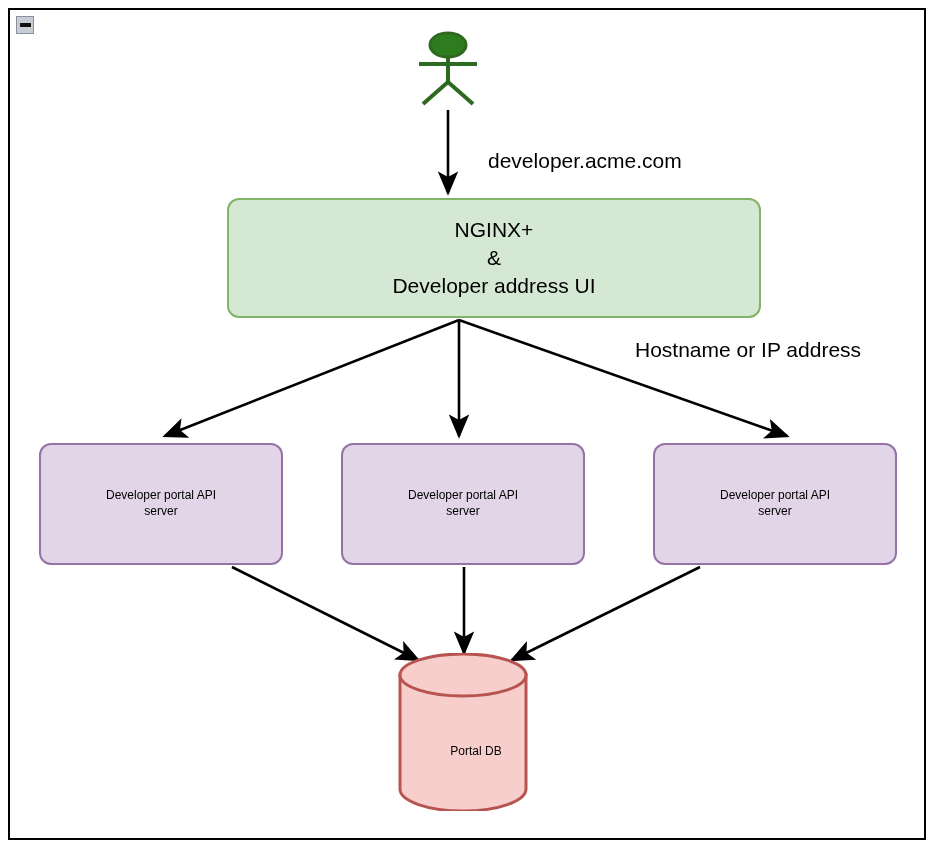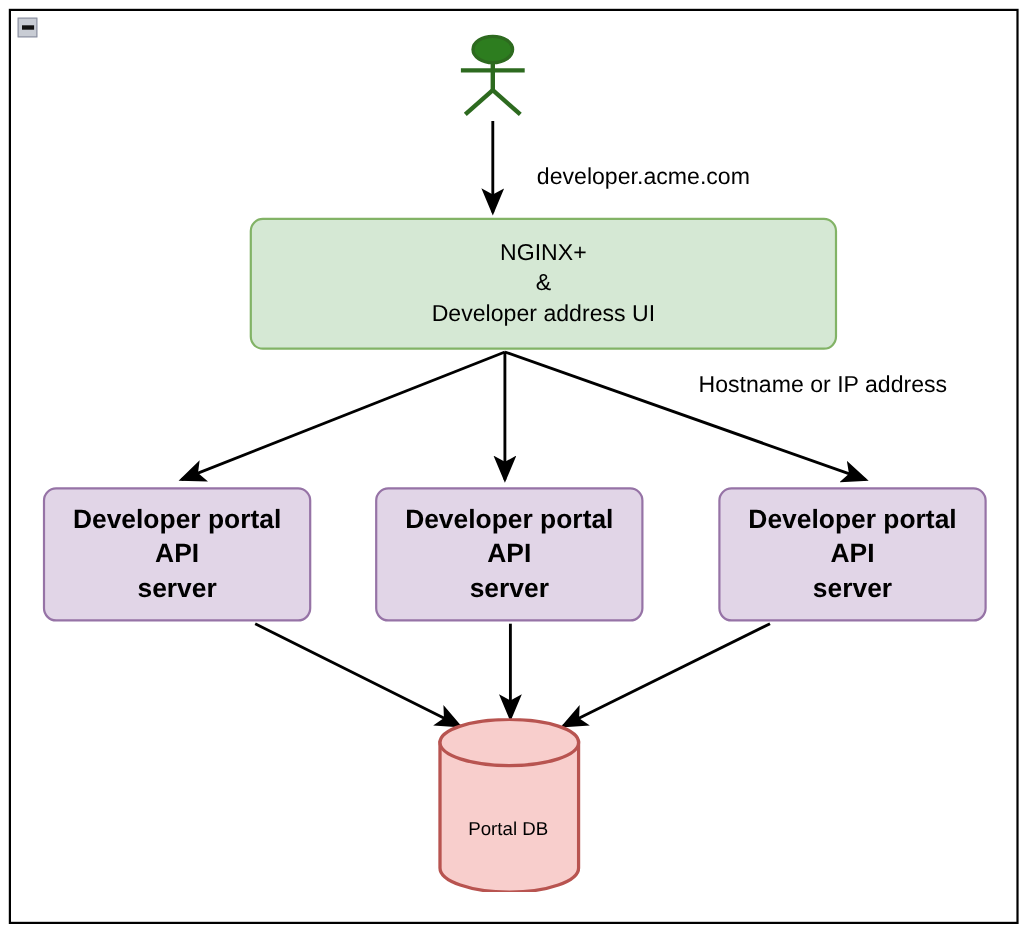--- a/index.html
+++ b/index.html
@@ -79,24 +79,23 @@
     font-size: 21px;
     color: #000000;
     margin-left: 24px;
   }
   .api-node {
     top: 443px;
     width: 244px;
     height: 122px;
     background: #e1d5e7;
     border-color: #9673a6;
-    font-size: 24px;
+    font-size: 12px;
     color: #000000;
     padding: 15px 10px;
-    font-weight: bold;
   }
   #node-api-1 { left: 39px; }
   #node-api-2 { left: 341px; }
   #node-api-3 { left: 653px; }
 
   .edge-label {
     position: absolute;
     font-size: 21px;
     color: #000000;
     white-space: nowrap;
@@ -117,25 +116,25 @@
   #db-cylinder {
     position: absolute;
     left: 398px;
     top: 653px;
     width: 130px;
     height: 158px;
     z-index: 10;
   }
   #db-label {
     position: absolute;
-    left: 392px;
+    left: 406px;
     top: 744px;
     width: 140px;
     text-align: center;
-    font-size: 17px;
+    font-size: 12px;
     color: #000000;
     z-index: 14;
     pointer-events: none;
   }
   .nl { display: block; }
 </style>
 </head>
 <body>
 
 <div id="canvas">

